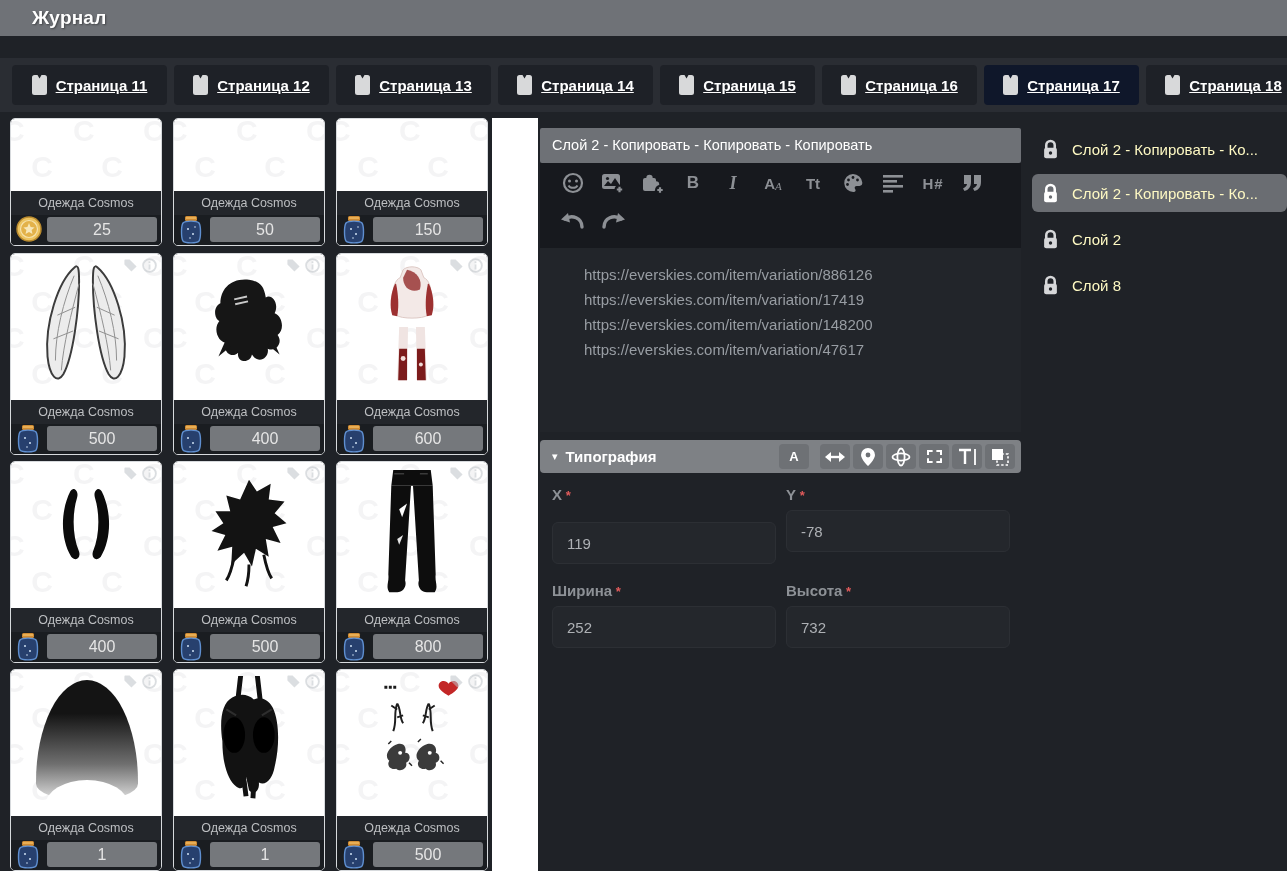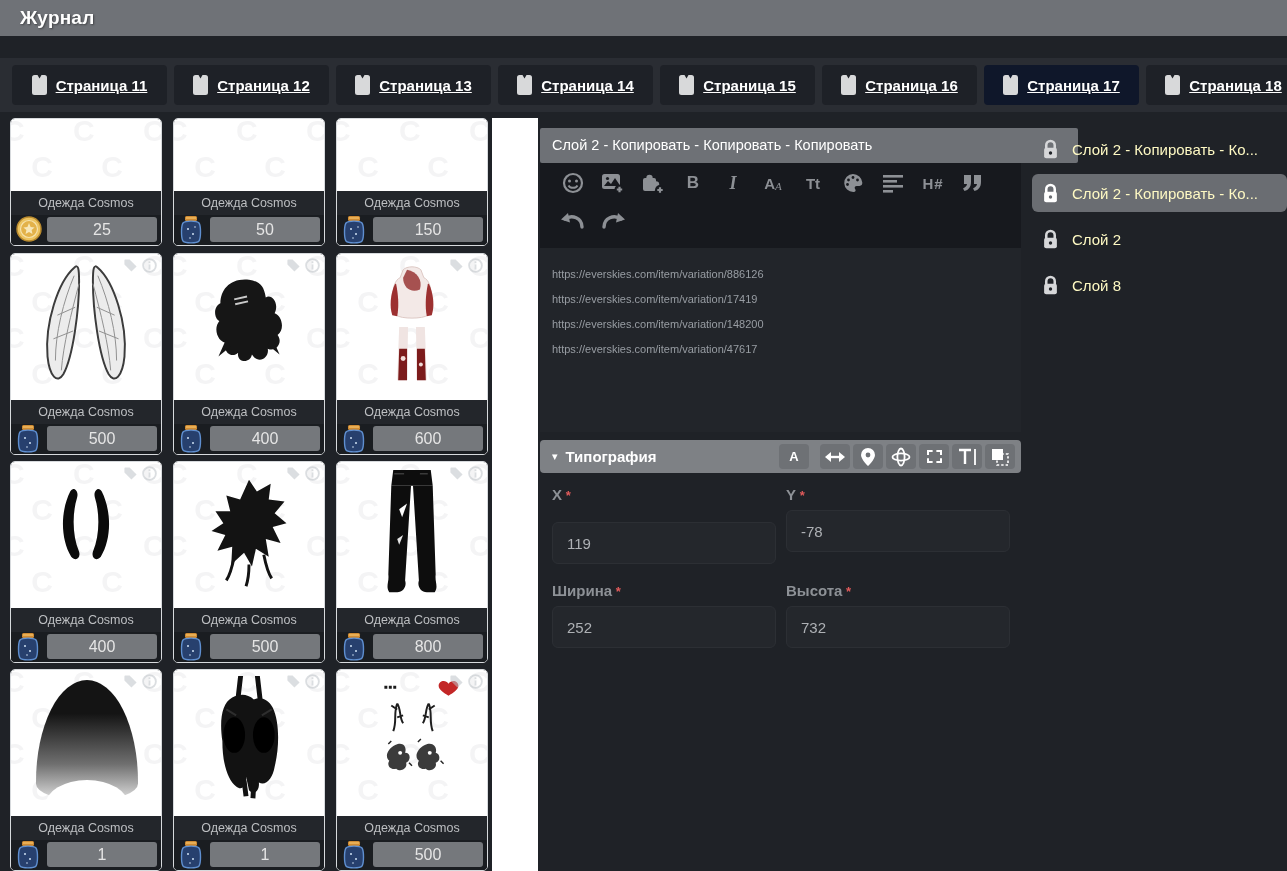--- a/index.html
+++ b/index.html
@@ -1,21 +1,21 @@
 <!DOCTYPE html>
 <html><head>
 <meta charset="utf-8">
 <style>
   * { margin:0; padding:0; box-sizing:border-box; }
   html,body { width:1287px; height:871px; overflow:hidden; }
   body { font-family:"Liberation Sans", sans-serif; background:#1f2227; position:relative; }
 
   
   .topbar { position:absolute; left:0; top:0; width:1287px; height:36px; background:#6f7277; }
-  .topbar h1 { color:#fff; font-size:19px; font-weight:bold; line-height:36px; padding-left:20px;
+  .topbar h1 { color:#fff; font-size:19px; font-weight:bold; line-height:36px; padding-left:32px;
                text-shadow:1px 1px 2px rgba(0,0,0,.4); letter-spacing:.2px; }
 
   
   .tabsbar { position:absolute; left:0; top:58px; width:1287px; height:54px; background:#2a2d33;
              display:flex; align-items:center; padding-left:12px; gap:7px; overflow:hidden; white-space:nowrap; }
   .tab { width:155px; min-width:155px; height:40px; background:#1e2127; border-radius:4px;
          display:flex; align-items:center; justify-content:center; gap:9px; color:#fff; cursor:pointer;text-decoration:underline; }
   .tab.selected { background:#0f172a; }
   .tab .ticon { color:#d8d9da; display:flex; }
   .tab .tlabel { font-size:15px; font-weight:bold; }
@@ -39,36 +39,36 @@
   .art-longhair { position:absolute; z-index:1; left:25px; top:10px; width:102px; height:120px;
                   background:linear-gradient(180deg,#141414 28%,#6f6f6f 70%,#cfcfcf 96%);
                   border-radius:52% 52% 46% 46% / 88% 88% 14% 14%; }
   .art-longhair-notch { position:absolute; z-index:1; left:34px; top:110px; width:84px; height:26px;
                         background:#fff; border-radius:50% 50% 0 0 / 100% 100% 0 0; }
 
   
   .page-strip { position:absolute; left:492px; top:118px; width:46px; height:753px; background:#fff; }
 
   
-  .ed-title { position:absolute; left:540px; top:128px; width:538px; height:35px; background:#6e7176;
+  .ed-title { position:absolute; left:540px; top:128px; width:481px; height:35px; background:#6e7176;
               color:#fff; font-size:14.5px; line-height:35px; padding-left:12px; border-radius:2px; }
   .ed-toolbar { position:absolute; left:540px; top:163px; width:481px; height:85px; background:#17191e; }
   .tb-row { display:flex; align-items:center; padding:0 13px; height:40px; color:#8d9095; }
   .tb-row.second { height:34px; }
   .tbtn { width:40px; height:30px; display:flex; align-items:center; justify-content:center; cursor:pointer;
           background:none; border:none; color:#8d9095; font-family:inherit; }
   .tbtn .g-bold { font-size:17px; font-weight:bold; }
   .tbtn .g-italic { font-size:18px; font-style:italic; font-family:"Liberation Serif", serif; font-weight:bold; }
   .tbtn .g-fa { font-size:15px; font-weight:bold; }
   .tbtn .g-fa-s { font-size:11px; font-style:italic; position:relative; top:3px; font-family:"Liberation Serif", serif; }
   .tbtn .g-tt { font-size:15px; font-weight:bold; }
   .tbtn .g-h { font-size:15px; font-weight:bold; letter-spacing:1px; }
   .ed-content { position:absolute; left:540px; top:248px; width:481px; height:184px; background:#22252a;
                 padding:14px 12px; cursor:text; }
-  .url-line { color:#989da3; font-size:11px; line-height:25px; }
+  .url-line { color:#989da3; font-size:15px; line-height:25px;margin-left:32px; }
 
   
   .typo-bar { position:absolute; left:540px; top:440px; width:481px; height:33px; background:#7e8185;
               border-radius:4px; display:flex; align-items:center; padding:0 6px 0 12px; }
   .typo-caret { color:#fff; font-size:11px; margin-right:8px; }
   .typo-label { color:#fff; font-size:15px; font-weight:bold; flex:1; }
   .typo-btn { width:30px; height:25px; background:#6e7175; border:none; border-radius:4px; margin-left:3px;
               display:flex; align-items:center; justify-content:center; color:#fff; cursor:pointer;
               font-family:inherit; }
   .typo-btn.first { margin-right:8px; }

